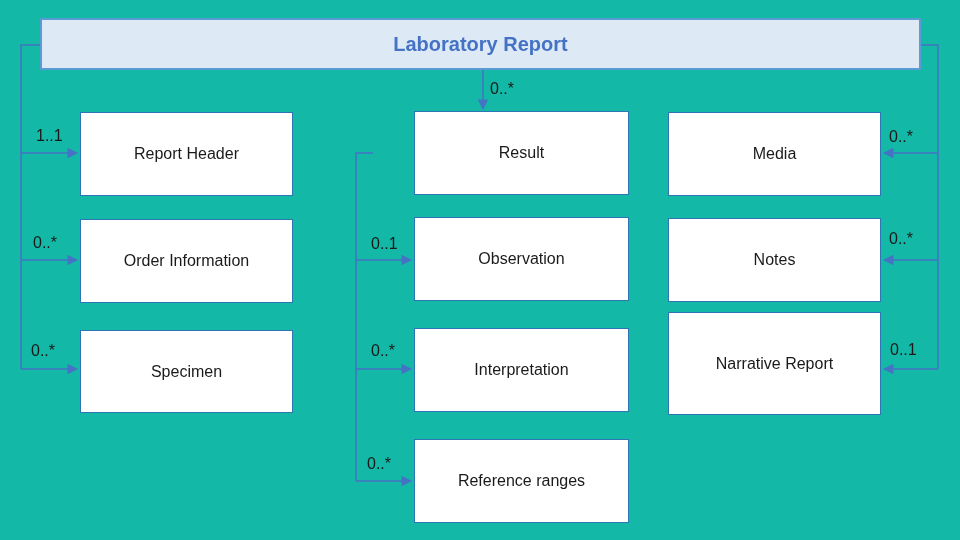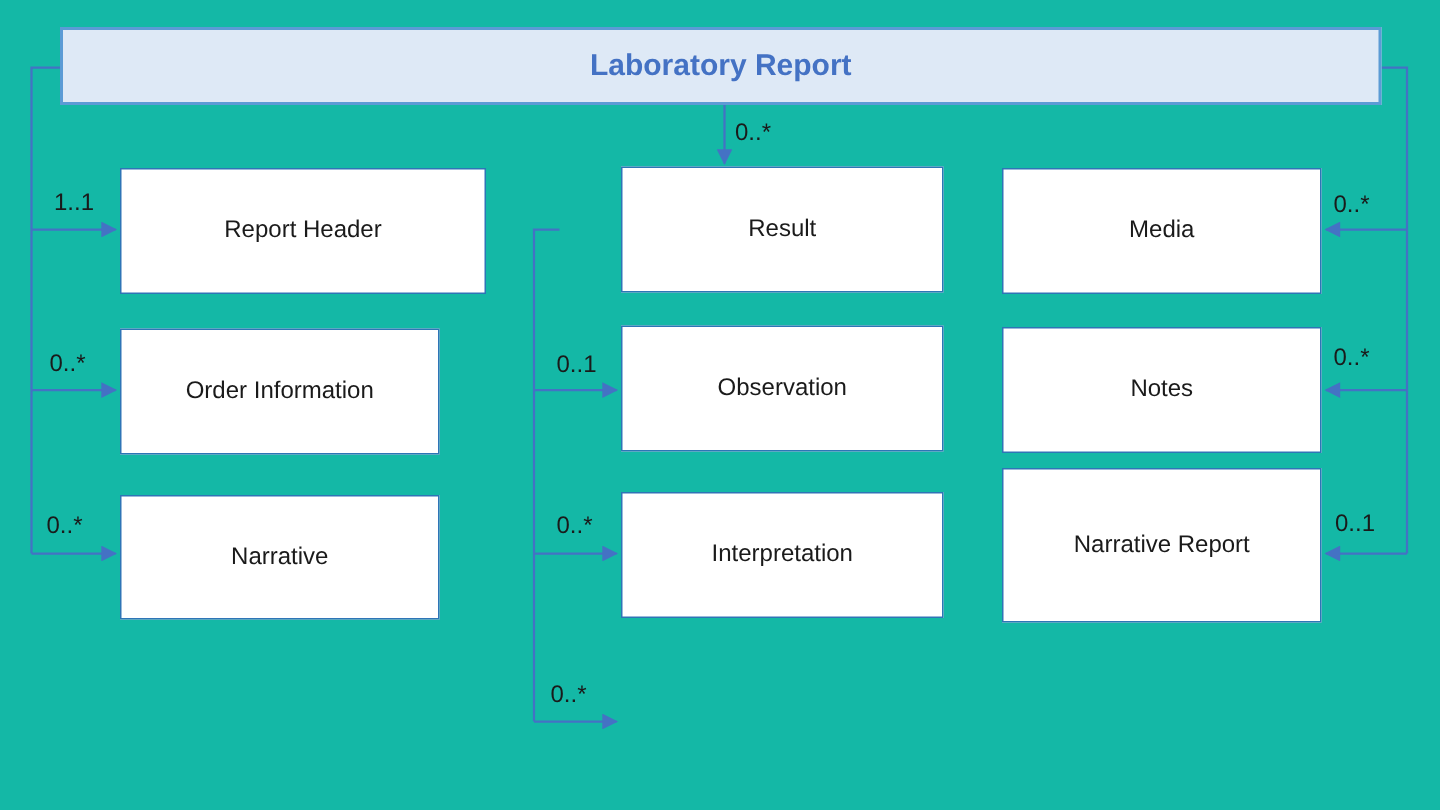--- a/index.html
+++ b/index.html
@@ -79,38 +79,41 @@
       <line x1="938" y1="153" x2="884" y2="153" marker-end="url(#arrow)"></line>
       <line x1="938" y1="260" x2="884" y2="260" marker-end="url(#arrow)"></line>
       <line x1="938" y1="369" x2="884" y2="369" marker-end="url(#arrow)"></line>
     </g>
   </svg>
 
   <div class="node root" style="left:40px; top:18px; width:881px; height:52px;">
     <span>Laboratory Report</span>
   </div>
 
-  <div class="node" style="left:80px; top:112px; width:244px; height:84px;">
+  <div class="node" style="left:80px; top:112px; width:213px; height:84px;">
     <span>Report Header</span>
   </div>
   <div class="node" style="left:80px; top:219px; width:213px; height:84px;">
     <span>Order Information</span>
   </div>
   <div class="node" style="left:80px; top:330px; width:213px; height:83px;">
-    <span>Narrative</span>
+    <span>Specimen</span>
   </div>
 
   <div class="node" style="left:373px; top:111px; width:215px; height:84px;margin-left:41px;">
     <span>Result</span>
   </div>
   <div class="node" style="left:414px; top:217px; width:215px; height:84px;">
     <span>Observation</span>
   </div>
   <div class="node" style="left:414px; top:328px; width:215px; height:84px;">
     <span>Interpretation</span>
+  </div>
+  <div class="node" style="left:414px; top:439px; width:215px; height:84px;">
+    <span>Reference ranges</span>
   </div>
 
   <div class="node" style="left:668px; top:112px; width:213px; height:84px;">
     <span>Media</span>
   </div>
   <div class="node" style="left:668px; top:218px; width:213px; height:84px;">
     <span>Notes</span>
   </div>
   <div class="node" style="left:668px; top:312px; width:213px; height:103px;">
     <span>Narrative Report</span>

